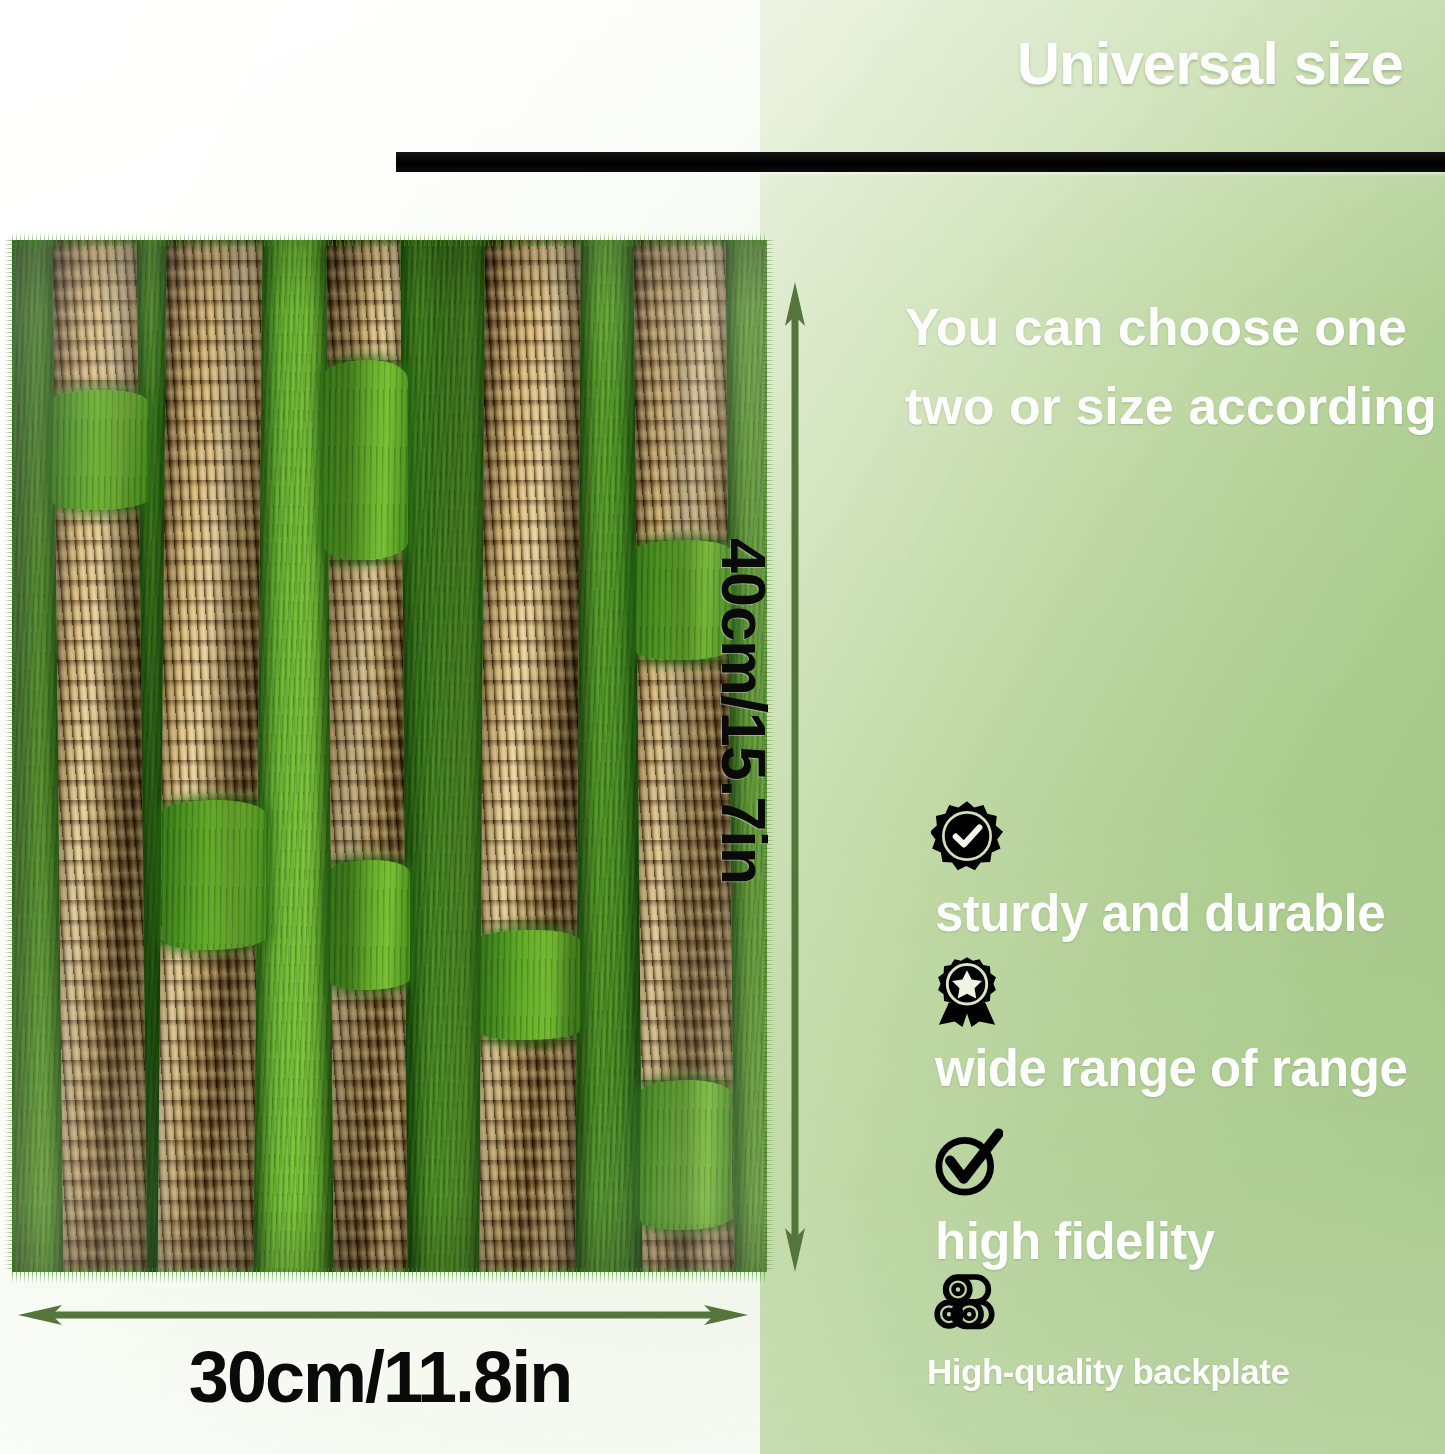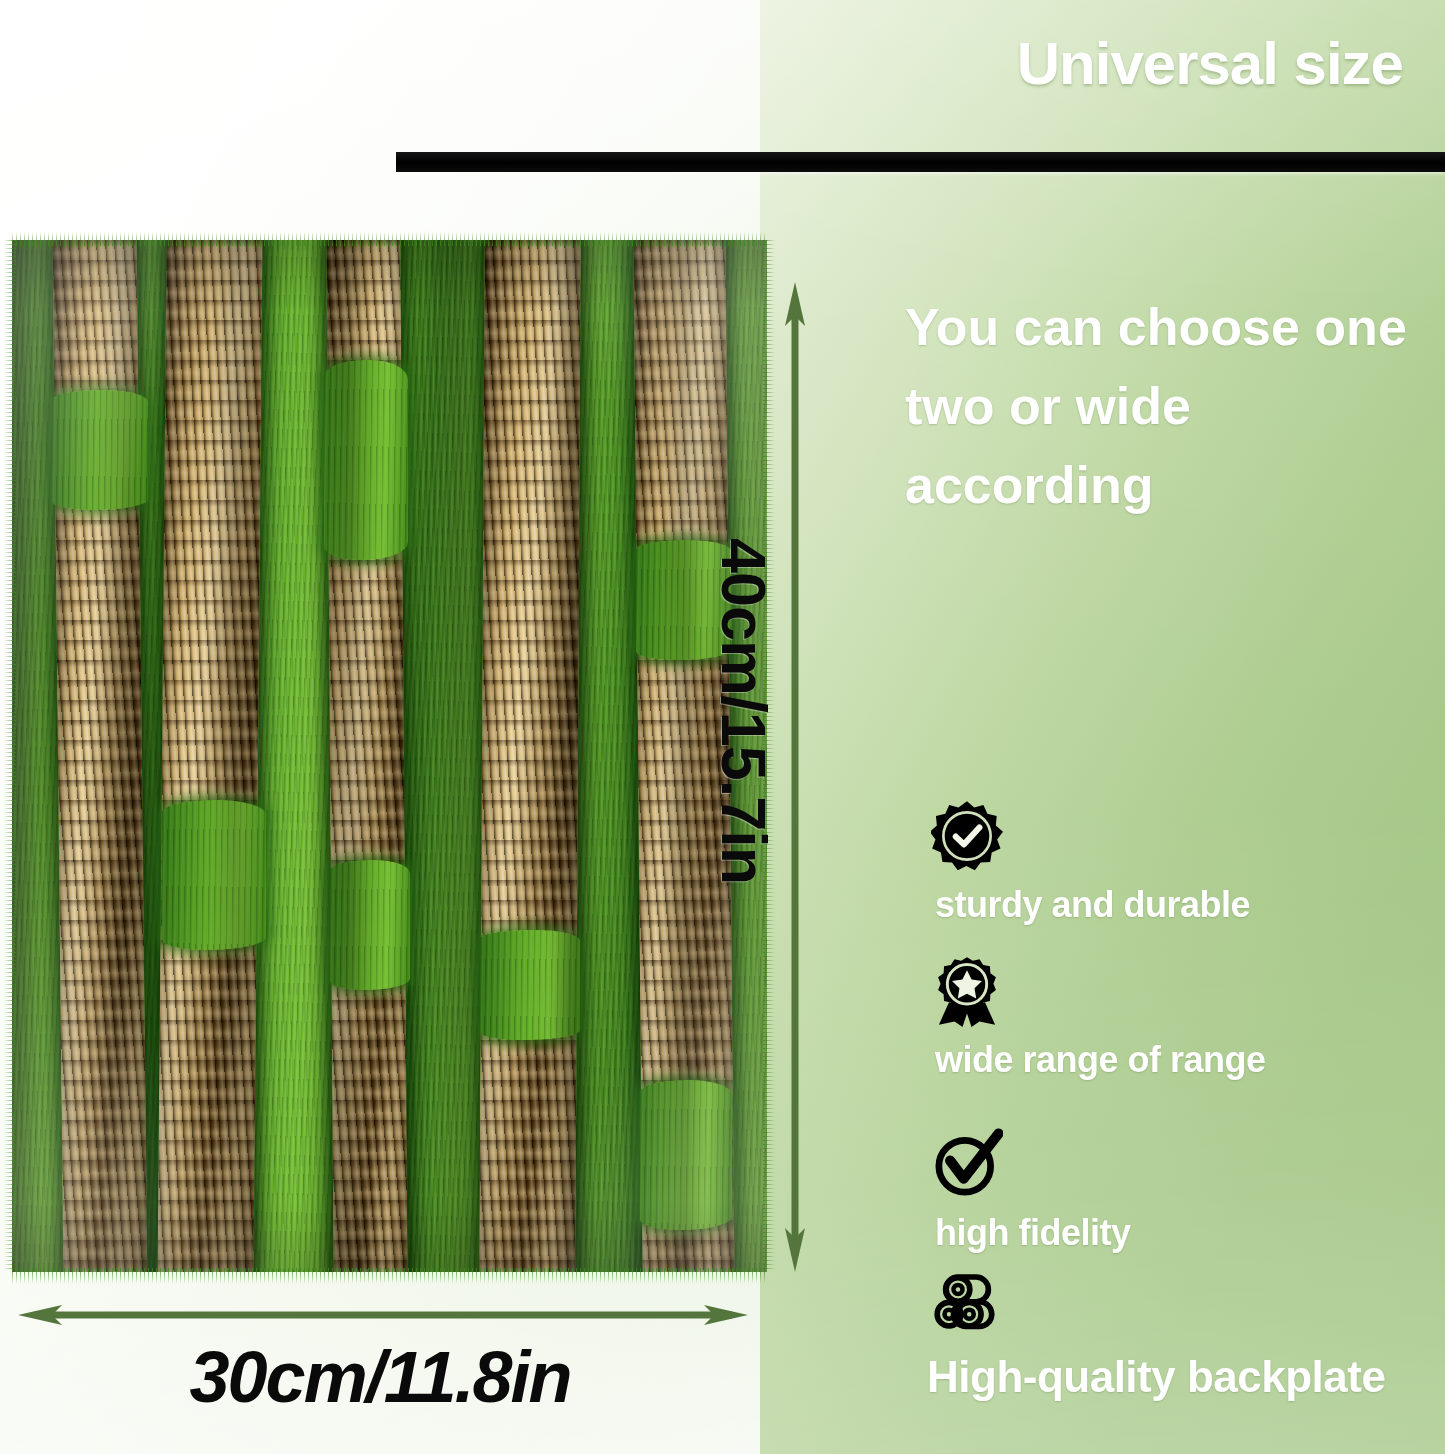--- a/index.html
+++ b/index.html
@@ -223,21 +223,20 @@
     left:0; top:1336px;
     width:760px;
     text-align:center;
     font-size:72px;
     font-weight:bold;
     color:#0a0a0a;
     letter-spacing:-2px;
     white-space:nowrap;
     font-stretch:condensed;
     text-shadow:1px 1px 0 rgba(255,255,255,0.35);
-    font-style:italic;
   }
 
   
   .subcopy {
     position:absolute;
     left:905px; top:288px;
     width:540px;
     font-size:52px;
     font-weight:bold;
     color:#ffffff;
@@ -252,32 +251,32 @@
     position:absolute;
     left:26px; top:0;
     width:72px; height:72px;
     color:#000;
   }
   .feature .ico svg { display:block; width:72px; height:72px; }
   .feature .flabel {
     position:absolute;
     left:30px;
     top:84px;
-    font-size:36px;
+    font-size:51px;
     font-weight:bold;
     color:#ffffff;
     white-space:nowrap;
     letter-spacing:-0.5px;
     text-shadow:0 1px 2px rgba(110,140,85,0.40);
   }
   .f1 { top:800px; }
   .f2 { top:955px; }
   .f3 { top:1128px; }
   .f4 { top:1268px; }
-  .f4 .flabel { left:22px; font-size:44px; }
+  .f4 .flabel { left:22px; font-size:35px; }
 </style>
 </head>
 <body>
 
 <div id="page">
 
   <div class="bg"></div>
   <div class="bg2"></div>
   <div class="bgleft"></div>
 
@@ -322,21 +321,21 @@
     <svg width="730" height="30" viewBox="0 0 730 30">
       <line x1="16" y1="15" x2="714" y2="15" stroke="#54763c" stroke-width="7"></line>
       <polygon points="0,15 44,5 34,15 44,25" fill="#54763c"></polygon>
       <polygon points="730,15 686,5 696,15 686,25" fill="#54763c"></polygon>
     </svg>
   </div>
   <div class="dim-h-label">30cm/11.8in</div>
 
   <div class="subcopy">
     <span>You can choose one</span>
-    <span>two or wide according</span>
+    <span>two or size according</span>
   </div>
 
   <div class="feature f1">
     <span class="ico">
       <svg viewBox="0 0 64 64">
         <path fill="#000" d="M32 1 l6.4 5.6 8.2-2.2 3.5 7.8 8.3 2 -0.8 8.5 6.4 5.6 -5.2 6.8 3 8 -7.8 3.6 -1.4 8.4 -8.5 0.5 -5.1 6.9 -7.6-3.9 -7.6 3.9 -5.1-6.9 -8.5-0.5 -1.4-8.4 -7.8-3.6 3-8 -5.2-6.8 6.4-5.6 -0.8-8.5 8.3-2 3.5-7.8 8.2 2.2z"></path>
         <circle cx="32" cy="32" r="21" fill="none" stroke="#cfe0bb" stroke-width="2.4"></circle>
         <path fill="none" stroke="#f2f7ea" stroke-width="5.4" stroke-linecap="round" stroke-linejoin="round" d="M22 32.5 L29.2 39.5 L43 24.5"></path>
       </svg>
     </span>

